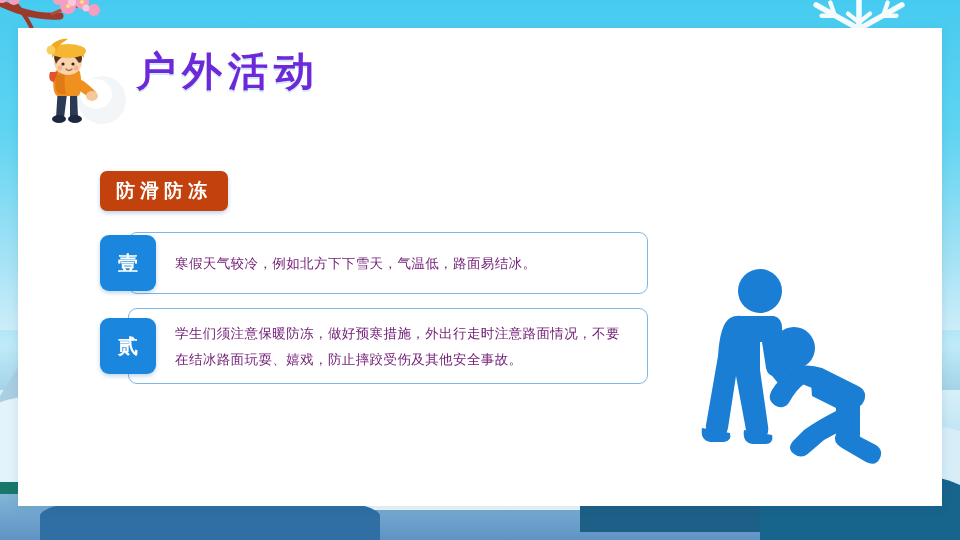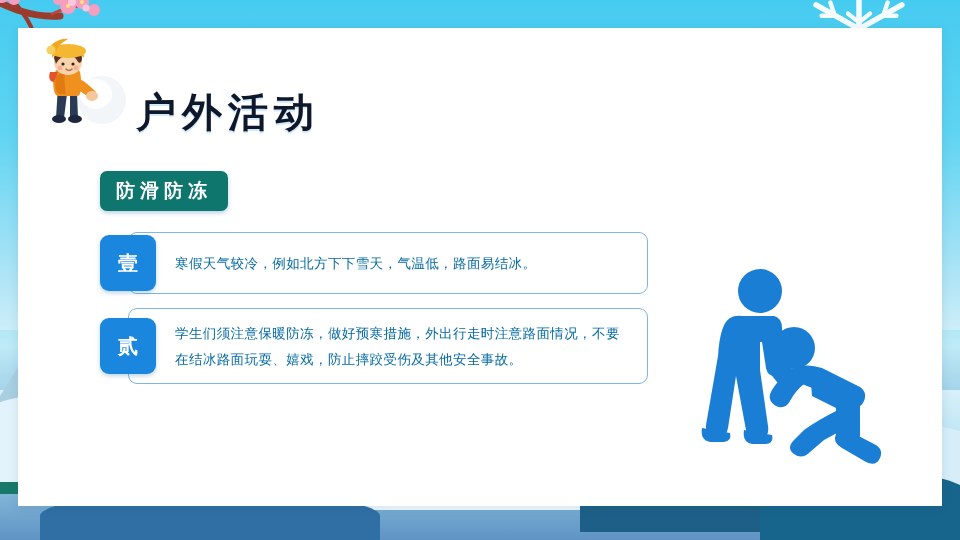--- a/index.html
+++ b/index.html
@@ -37,37 +37,37 @@
 
   
   .snowflake{position:absolute;right:46px;top:-26px;width:110px;height:110px;opacity:.95;}
 
   
   .panel{position:absolute;left:18px;top:28px;width:924px;height:478px;background:#ffffff;
          box-shadow:0 2px 10px rgba(30,80,120,.12);}
 
   
   .mascot{position:absolute;left:36px;top:38px;width:92px;height:88px;}
-  .title{position:absolute;left:136px;top:52px;font-size:40px;font-weight:700;color:#0f172a;
+  .title{position:absolute;left:136px;top:52px;font-size:40px;font-weight:700;color:#6d28d9;
          letter-spacing:6px;line-height:1;
-         font-family:Liberation Mono, monospace;
-         text-shadow:0 2px 0 rgba(120,195,240,.35);margin-top:44px;}
-
-  
-  .sec-badge{position:absolute;left:100px;top:171px;background:#0f766e;color:#fff;
+         font-family:Liberation Serif, serif;
+         text-shadow:0 2px 0 rgba(120,195,240,.35);}
+
+  
+  .sec-badge{position:absolute;left:100px;top:171px;background:#c2410c;color:#fff;
              border-radius:7px;padding:7px 16px;font-size:19px;font-weight:700;letter-spacing:5px;
              box-shadow:0 2px 4px rgba(20,100,170,.3);
              font-family:"DejaVu Sans","Liberation Sans",sans-serif;}
 
   
   .rows{position:absolute;left:100px;top:232px;width:548px;}
   .row{position:relative;margin-bottom:14px;}
   .row-box{margin-left:28px;border:1px solid #7fb6e8;border-radius:9px;background:#fff;
            min-height:58px;display:flex;align-items:center;padding:10px 16px 10px 46px;box-sizing:border-box;}
-  .row-text{font-size:13.5px;line-height:1.95;color:#0369a1;letter-spacing:.4px;
+  .row-text{font-size:13.5px;line-height:1.95;color:#701a75;letter-spacing:.4px;
             font-family:"DejaVu Sans","Liberation Sans",sans-serif;}
   .num{position:absolute;left:0;top:50%;transform:translateY(-50%);
        width:56px;height:56px;border-radius:9px;background:#1a86dd;color:#fff;
        display:flex;align-items:center;justify-content:center;font-size:20px;font-weight:700;
        box-shadow:0 2px 4px rgba(20,100,170,.28);
        font-family:"DejaVu Sans","Liberation Sans",sans-serif;}
   .row.r1 .row-box{height:62px;}
   .row.r2 .row-box{height:76px;}
   .row.r3 .row-box{height:76px;}
 

